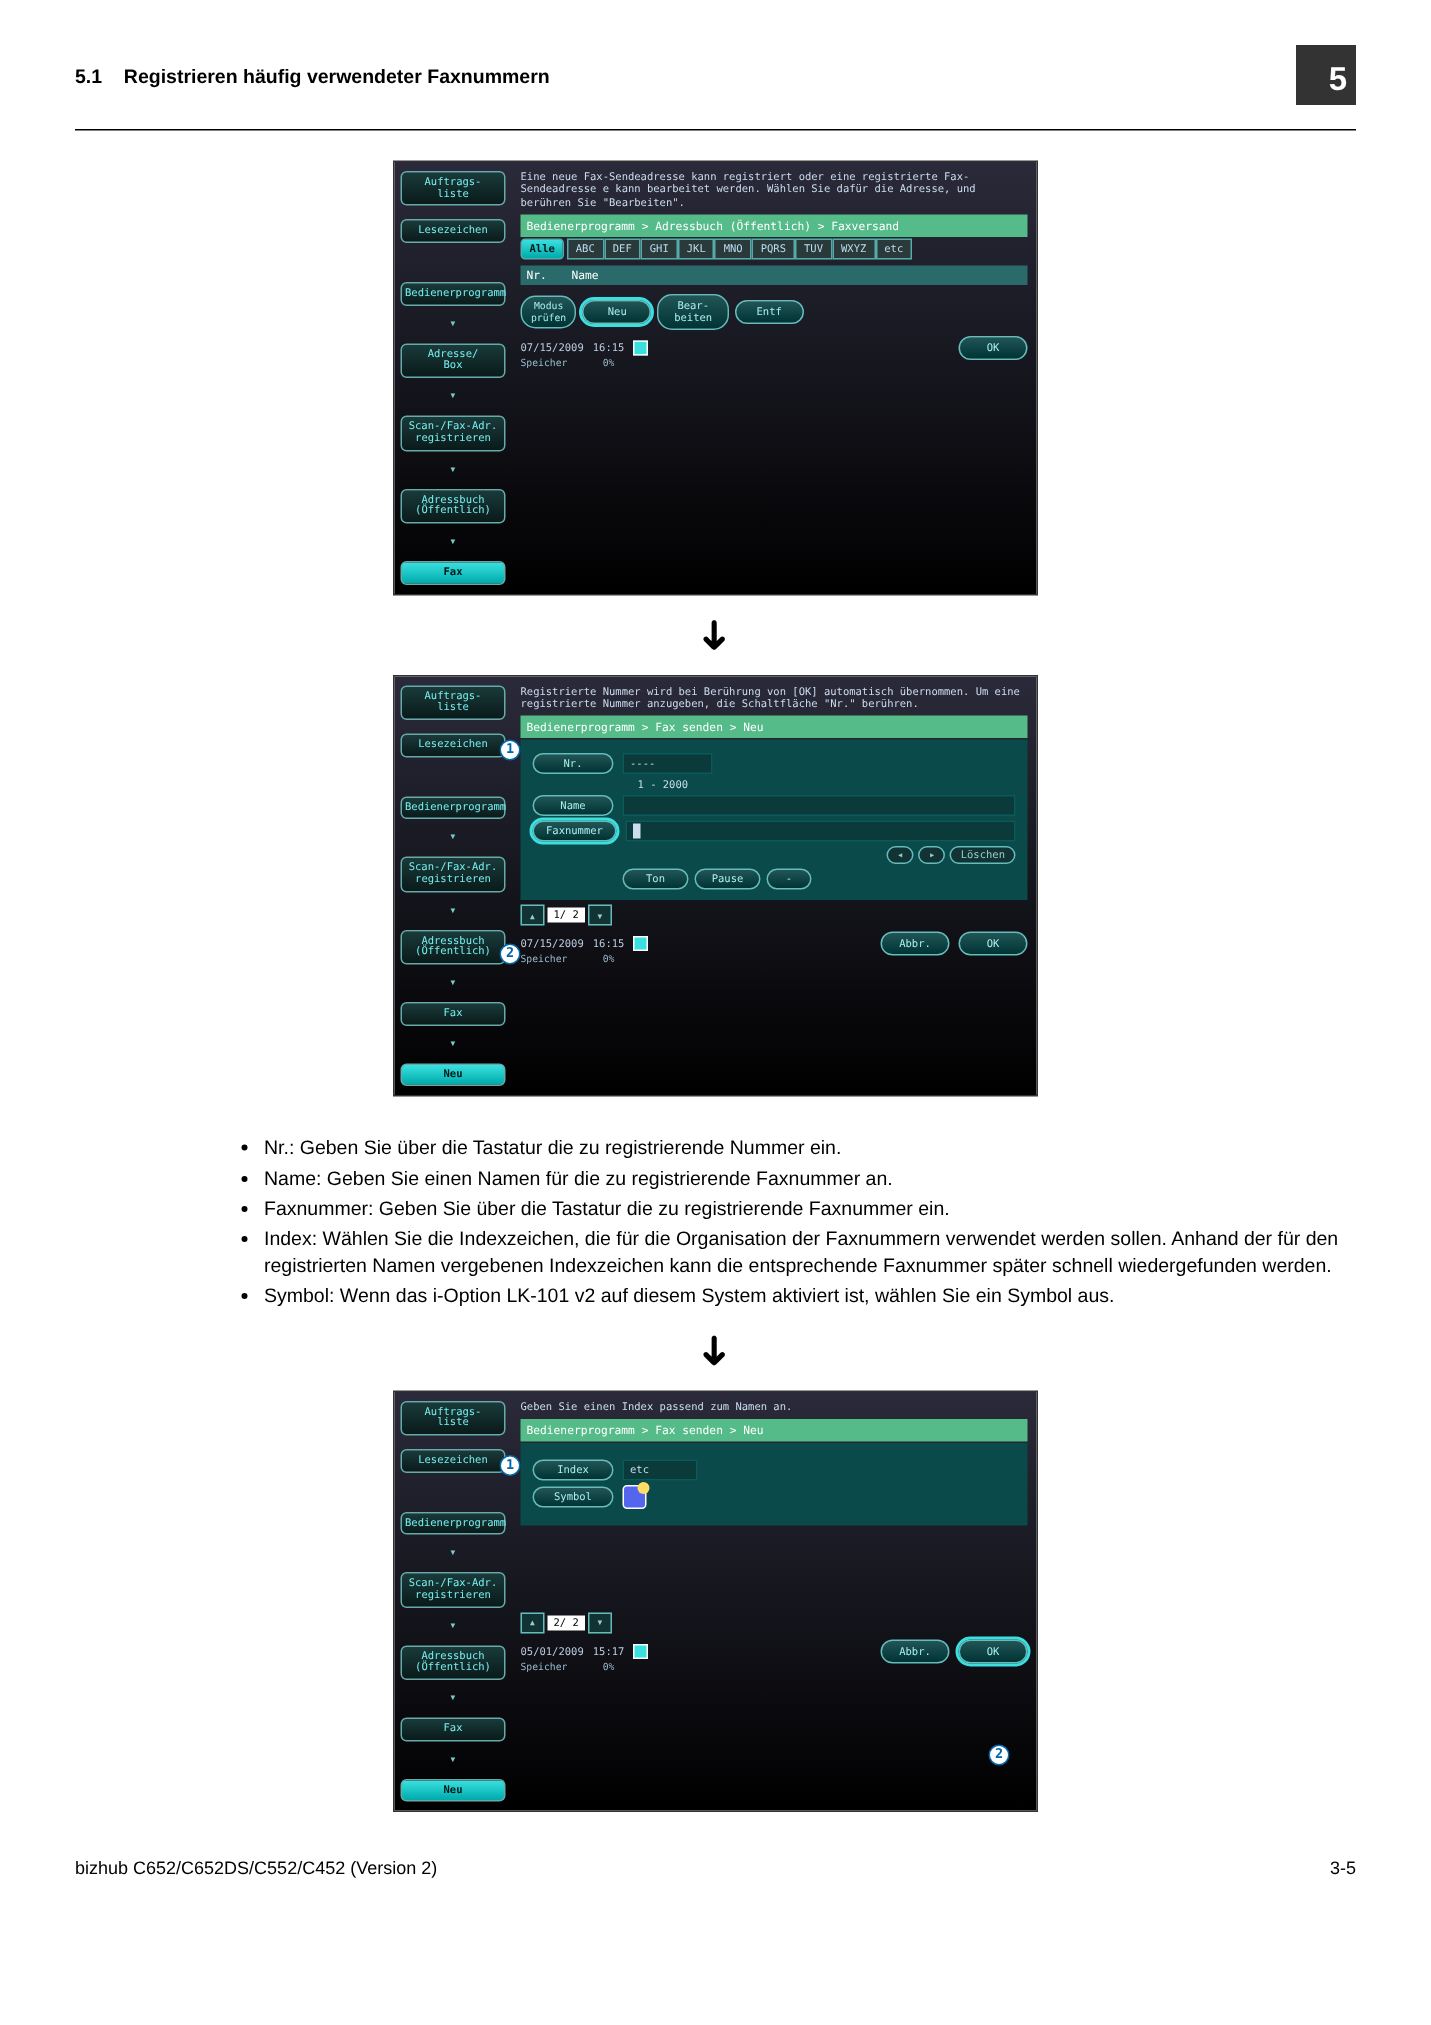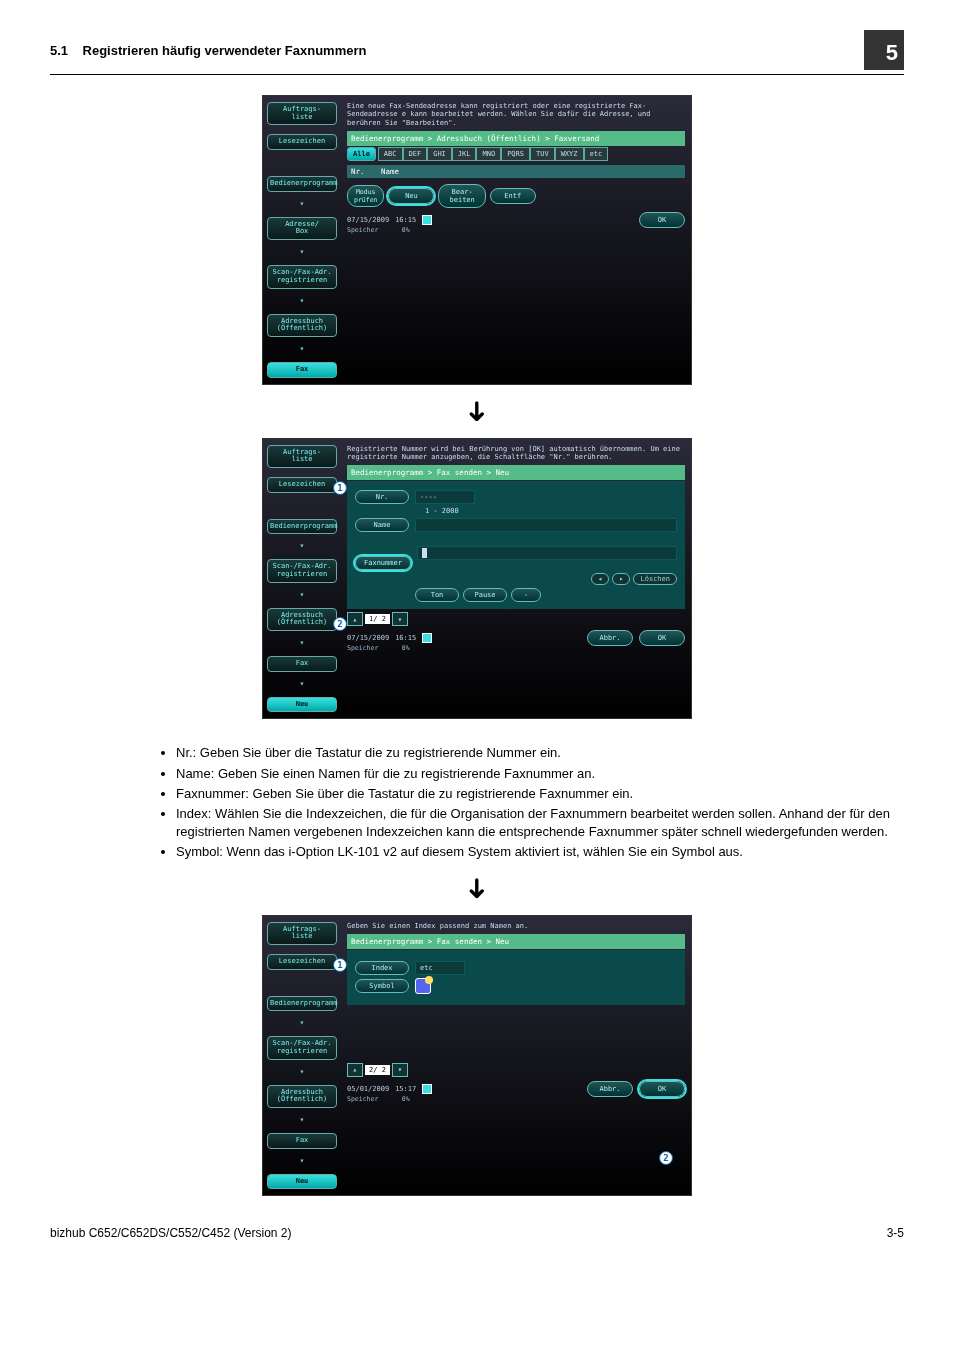--- a/index.html
+++ b/index.html
@@ -5,21 +5,21 @@
   * { box-sizing: border-box; margin: 0; padding: 0; }
   body {
     font-family: Arial, Helvetica, sans-serif;
     font-size: 12px;
     color: #000;
     background: #fff;
     width: 954px;
     margin: 0 auto;
     padding: 30px 50px 40px 50px;
   }
-  .page-header { display: flex; justify-content: space-between; align-items: center; border-bottom: 1px solid #000; padding-bottom: 4px; margin-bottom: 20px; }
+  .page-header { display: flex; justify-content: space-between; align-items: center; border-bottom: 1px solid #000; padding-bottom: 16px; margin-bottom: 20px; }
   .page-header .title { font-size: 13px; font-weight: bold; }
   .chapter-badge { width: 40px; height: 40px; background: #333; color: #fff; font-size: 22px; font-weight: bold; display: flex; align-items: flex-end; justify-content: flex-end; padding: 4px 6px; }
 
   .screen {
     width: 430px;
     margin: 10px auto 10px auto;
     background: linear-gradient(#2a2a3a, #000);
     border: 1px solid #333;
     font-family: "Lucida Console", monospace;
     font-size: 8px;
@@ -51,21 +51,21 @@
   .pageind { position:absolute; top:2px; right:2px; background:#fff; color:#000; font-size:7px; padding:1px 4px;}
   .btn-row { display:flex; gap:4px; margin-top:6px; align-items:center;}
   .pill { border:1px solid #6bb; border-radius:10px; background:linear-gradient(#255,#033); color:#aee; font-size:7px; padding:3px 10px; min-width:46px; text-align:center;}
   .pill.small{min-width:0;padding:2px 6px; font-size:6.5px;}
   .pill.selected{outline:2px solid #3ae0e0; border-radius:10px;}
   .status-row { display:flex; align-items:center; gap:6px; font-size:7px; color:#bcd; margin-top:4px;}
   .status-row .ok { margin-left:auto;}
   .mem-icon{width:10px;height:10px;background:#3ae0e0;border:1px solid #fff;}
 
   .formlbl { background:linear-gradient(#255,#033); border:1px solid #6bb; border-radius:10px; color:#aee; font-size:7px; padding:2px 8px; text-align:center; min-width:54px;}
-  .formlbl.sel{outline:2px solid #3ae0e0;margin-top:21px;}
+  .formlbl.sel{outline:2px solid #3ae0e0;}
   .formval { background:#0a3a3a; border:1px solid #0a5a5a; height:14px; flex:1; display:flex; align-items:center; font-size:7px; color:#cde; padding:0 4px;}
   .formrow { display:flex; gap:6px; align-items:center; margin:3px 0;}
   .cursor{width:5px;height:10px;background:#cde;}
   .smallpill{border:1px solid #6bb; background:#133; color:#9cc; font-size:7px; padding:1px 6px; border-radius:8px;}
   .pagerbox{display:flex;align-items:center;gap:2px;margin-top:3px;}
   .pagerbox .sq{background:#133;border:1px solid #6bb;width:16px;height:14px;color:#9cc;display:flex;align-items:center;justify-content:center;font-size:8px;}
   .pagerbox .lbl{background:#fff;color:#000;font-size:7px;padding:1px 4px;}
 
   .callout { position:absolute; width:14px; height:14px; border-radius:50%; background:#fff; border:1px solid #06a; color:#06a; font-size:9px; font-weight:bold; display:flex; align-items:center; justify-content:center;}
 
@@ -208,21 +208,21 @@
       <span>Speicher</span>&nbsp;&nbsp;&nbsp;&nbsp;&nbsp;
       <span>0%</span>
     </div>
   </div>
 </div>
 
 <ul class="bullets">
   <li>Nr.: Geben Sie über die Tastatur die zu registrierende Nummer ein.</li>
   <li>Name: Geben Sie einen Namen für die zu registrierende Faxnummer an.</li>
   <li>Faxnummer: Geben Sie über die Tastatur die zu registrierende Faxnummer ein.</li>
-  <li>Index: Wählen Sie die Indexzeichen, die für die Organisation der Faxnummern bearbeitet werden sollen. Anhand der für den registrierten Namen vergebenen Indexzeichen kann die entsprechende Faxnummer später schnell wiedergefunden werden.</li>
+  <li>Index: Wählen Sie die Indexzeichen, die für die Organisation der Faxnummern verwendet werden sollen. Anhand der für den registrierten Namen vergebenen Indexzeichen kann die entsprechende Faxnummer später schnell wiedergefunden werden.</li>
   <li>Symbol: Wenn das i-Option LK-101 v2 auf diesem System aktiviert ist, wählen Sie ein Symbol aus.</li>
 </ul>
 
 <div class="arrow-down">➜</div>
 
 <div class="screen">
   <div class="callout" style="left:70px;top:42px;">1</div>
   <div class="callout" style="right:18px;bottom:30px;">2</div>
   <div class="side">
     <div class="side-btn">Auftrags-<br>liste</div>

